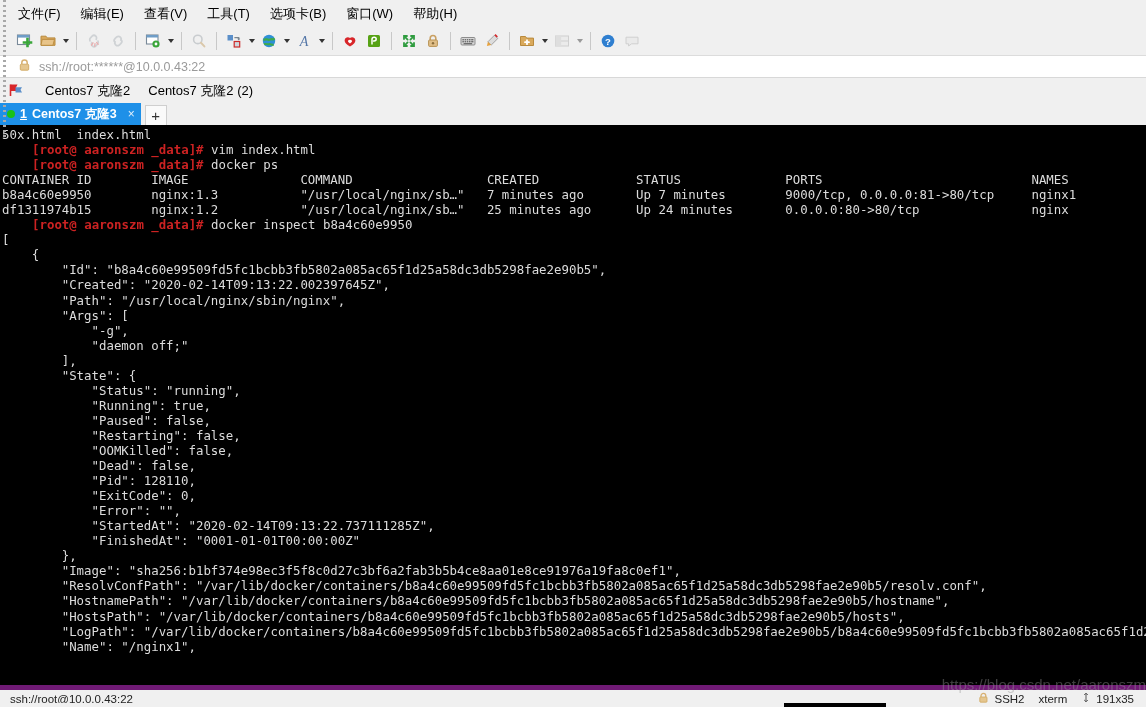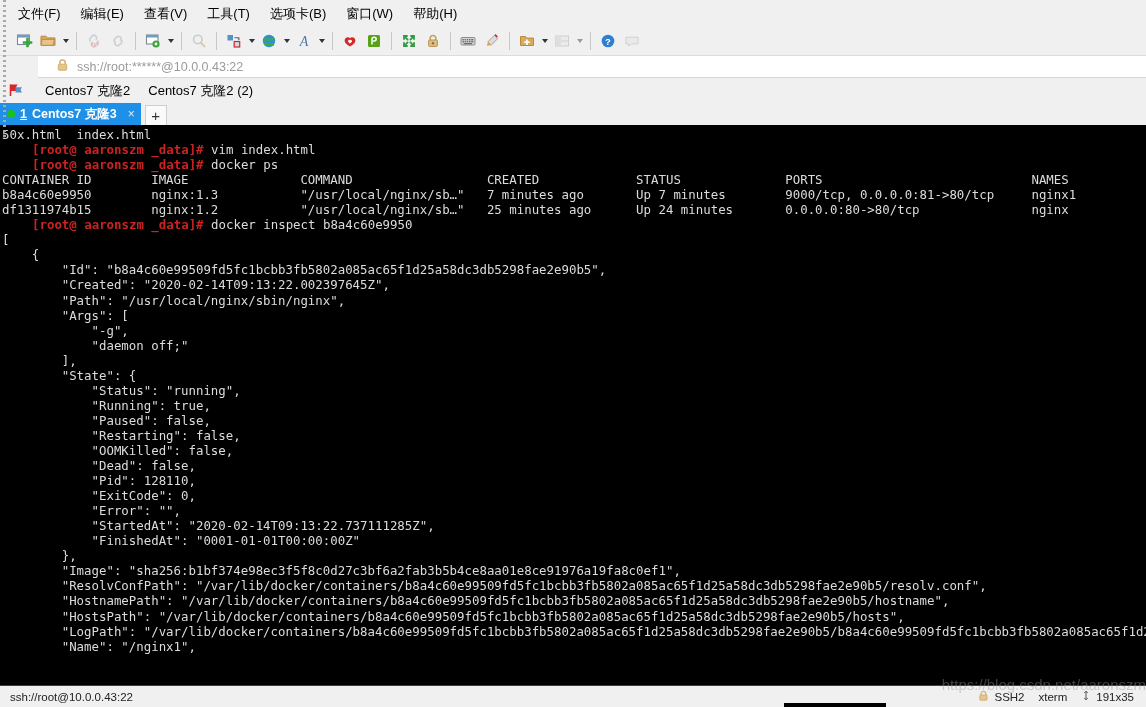--- a/index.html
+++ b/index.html
@@ -81,21 +81,20 @@
   .tb-caret.dim::after { border-top-color: #999; }
 
   
   .addrbar {
     height: 22px;
     display: flex; align-items: center;
     padding-left: 18px;
     background: #ffffff;
     border-bottom: 1px solid #d8d8d8;
     flex: 0 0 22px;
-    margin-left: 38px;
   }
   .addr-text {
     font-size: 12.5px; color: #9a9a9a;
     margin-left: 8px;
     white-space: nowrap;
   }
 
   
   .bookbar {
     height: 25px;
@@ -174,21 +173,21 @@
     letter-spacing: 0px;
   }
   .c-red { color: #cc2222; font-weight: bold; margin-left: 30px; }
   .c-white { color: #dcdcdc; }
 
   
   .statusbar {
     height: 22px;
     display: flex; align-items: center;
     background: #f0f0f0;
-    border-top: 1px solid #701a75;
+    border-top: 5px solid #701a75;
     padding: 0 8px 0 10px;
     flex: 0 0 22px;
     position: relative;
   }
   .status-left {
     font-size: 11.5px; color: #222;
     white-space: nowrap;
   }
   .status-right {
     margin-left: auto;

